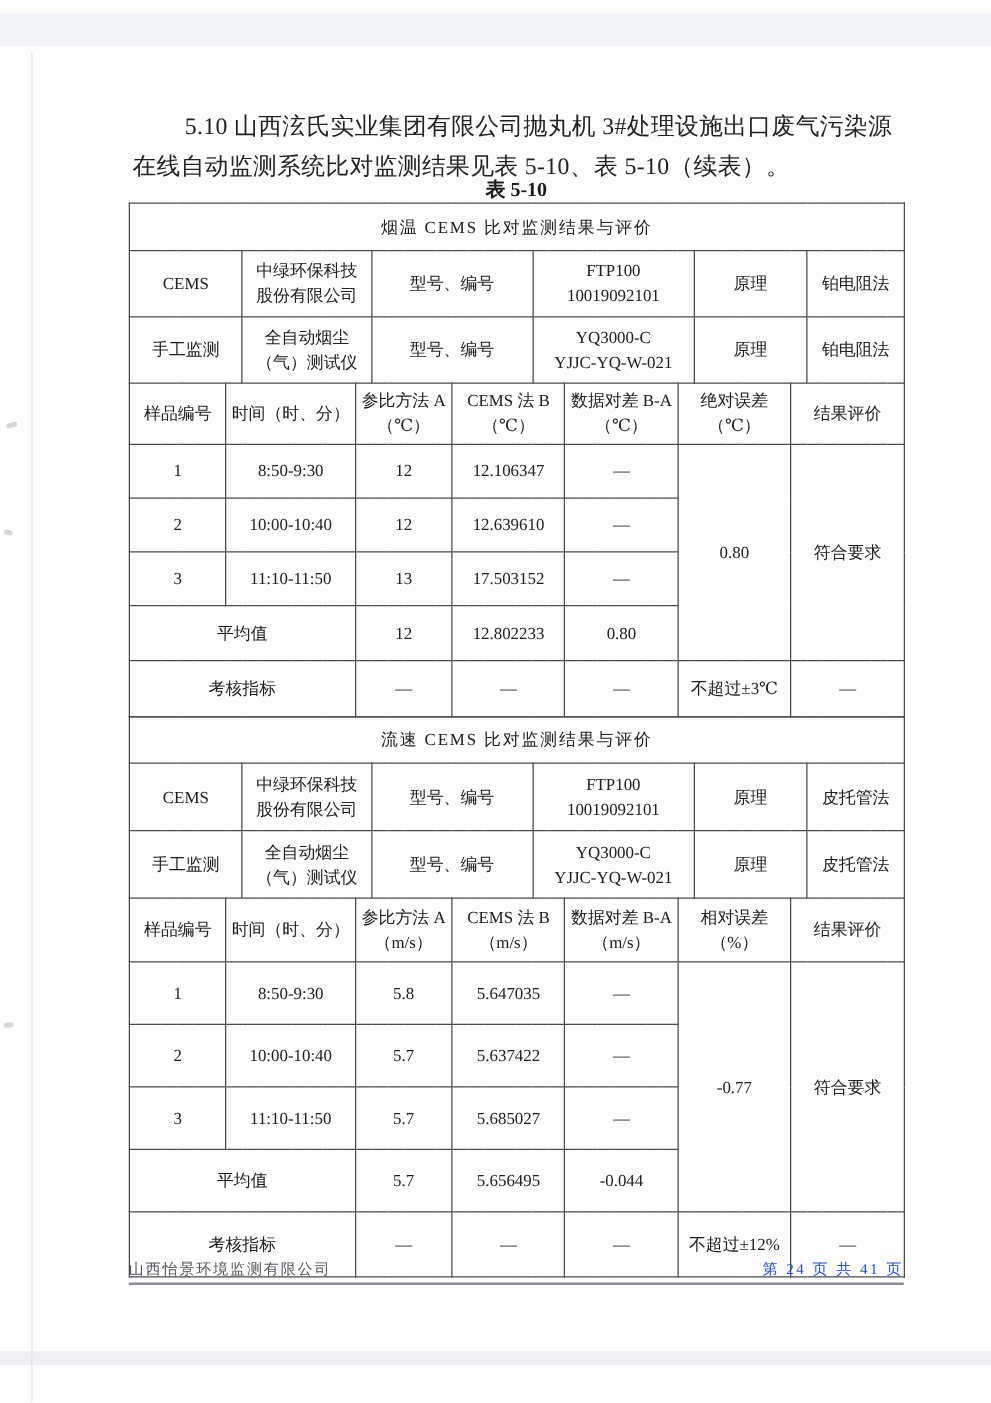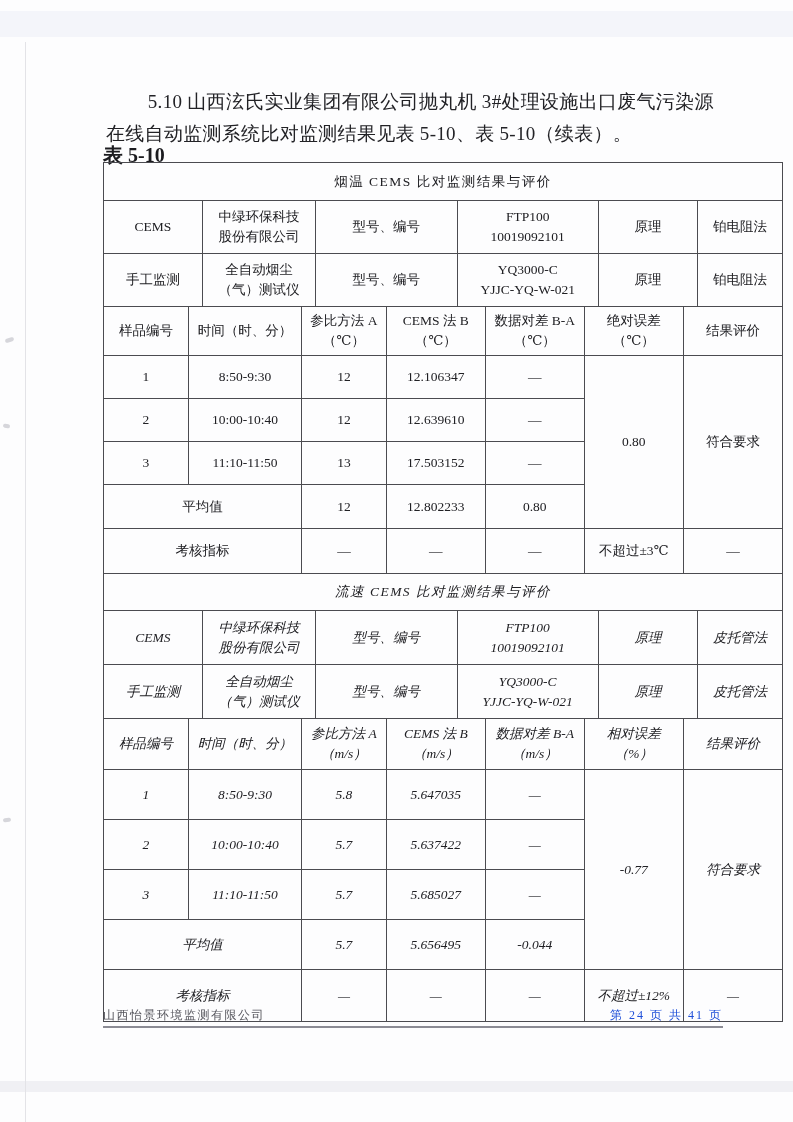--- a/index.html
+++ b/index.html
@@ -17,25 +17,25 @@
   .m3{left:3px;top:818px;width:8px;height:4px;transform:rotate(-8deg);}
 
   .heading{
     position:absolute;top:86px;left:106px;width:612px;margin:0;
     font-size:19px;line-height:1.7;letter-spacing:.3px;text-indent:2.2em;
     color:#222226;
   }
   .caption{
     position:absolute;top:142px;left:103px;width:620px;
     display:flex;justify-content:center;gap:46px;
-    font-weight:bold;font-size:20px;color:#1b1b1f;flex-direction:column;
+    font-weight:bold;font-size:16px;color:#1b1b1f;
   }
   .tables{position:absolute;top:162px;left:103px;width:621px;}
-  table.cmp{border-collapse:collapse;table-layout:fixed;width:680px;}
-  table.cmp + table.cmp{margin-top:-1px;font-style:italic;}
+  table.cmp{border-collapse:collapse;table-layout:fixed;width:621px;}
+  table.cmp + table.cmp{margin-top:-1px;}
   table.cmp td{
     border:1px solid #4b4b50;text-align:center;vertical-align:middle;
     font-size:13.5px;line-height:1.45;padding:1px 3px;
     white-space:pre-line;color:#202024;
   }
   td.section-title{font-size:15px;letter-spacing:1.5px;}
   .t1 .r-title{height:38px;}
   .t1 .r-equip{height:53px;}
   .t1 .r-head{height:49px;}
   .t1 .r-data{height:43px;}

